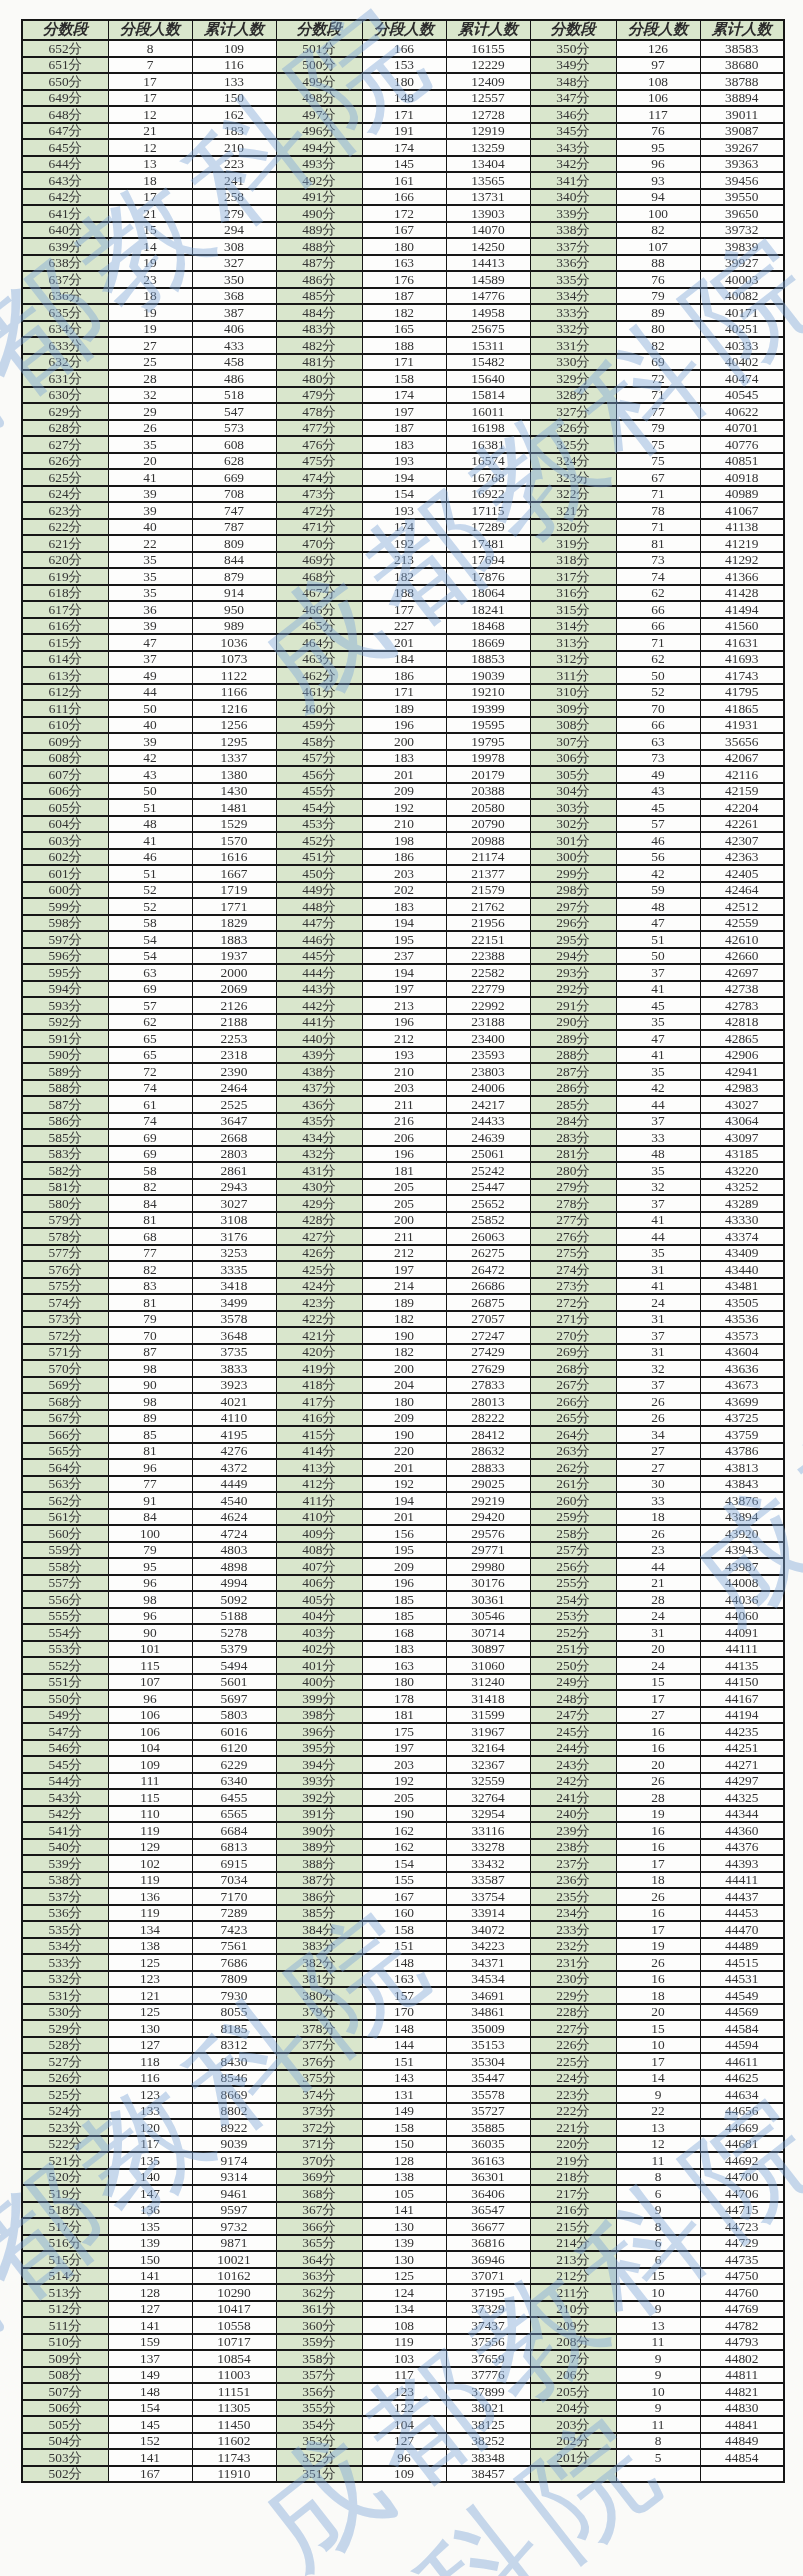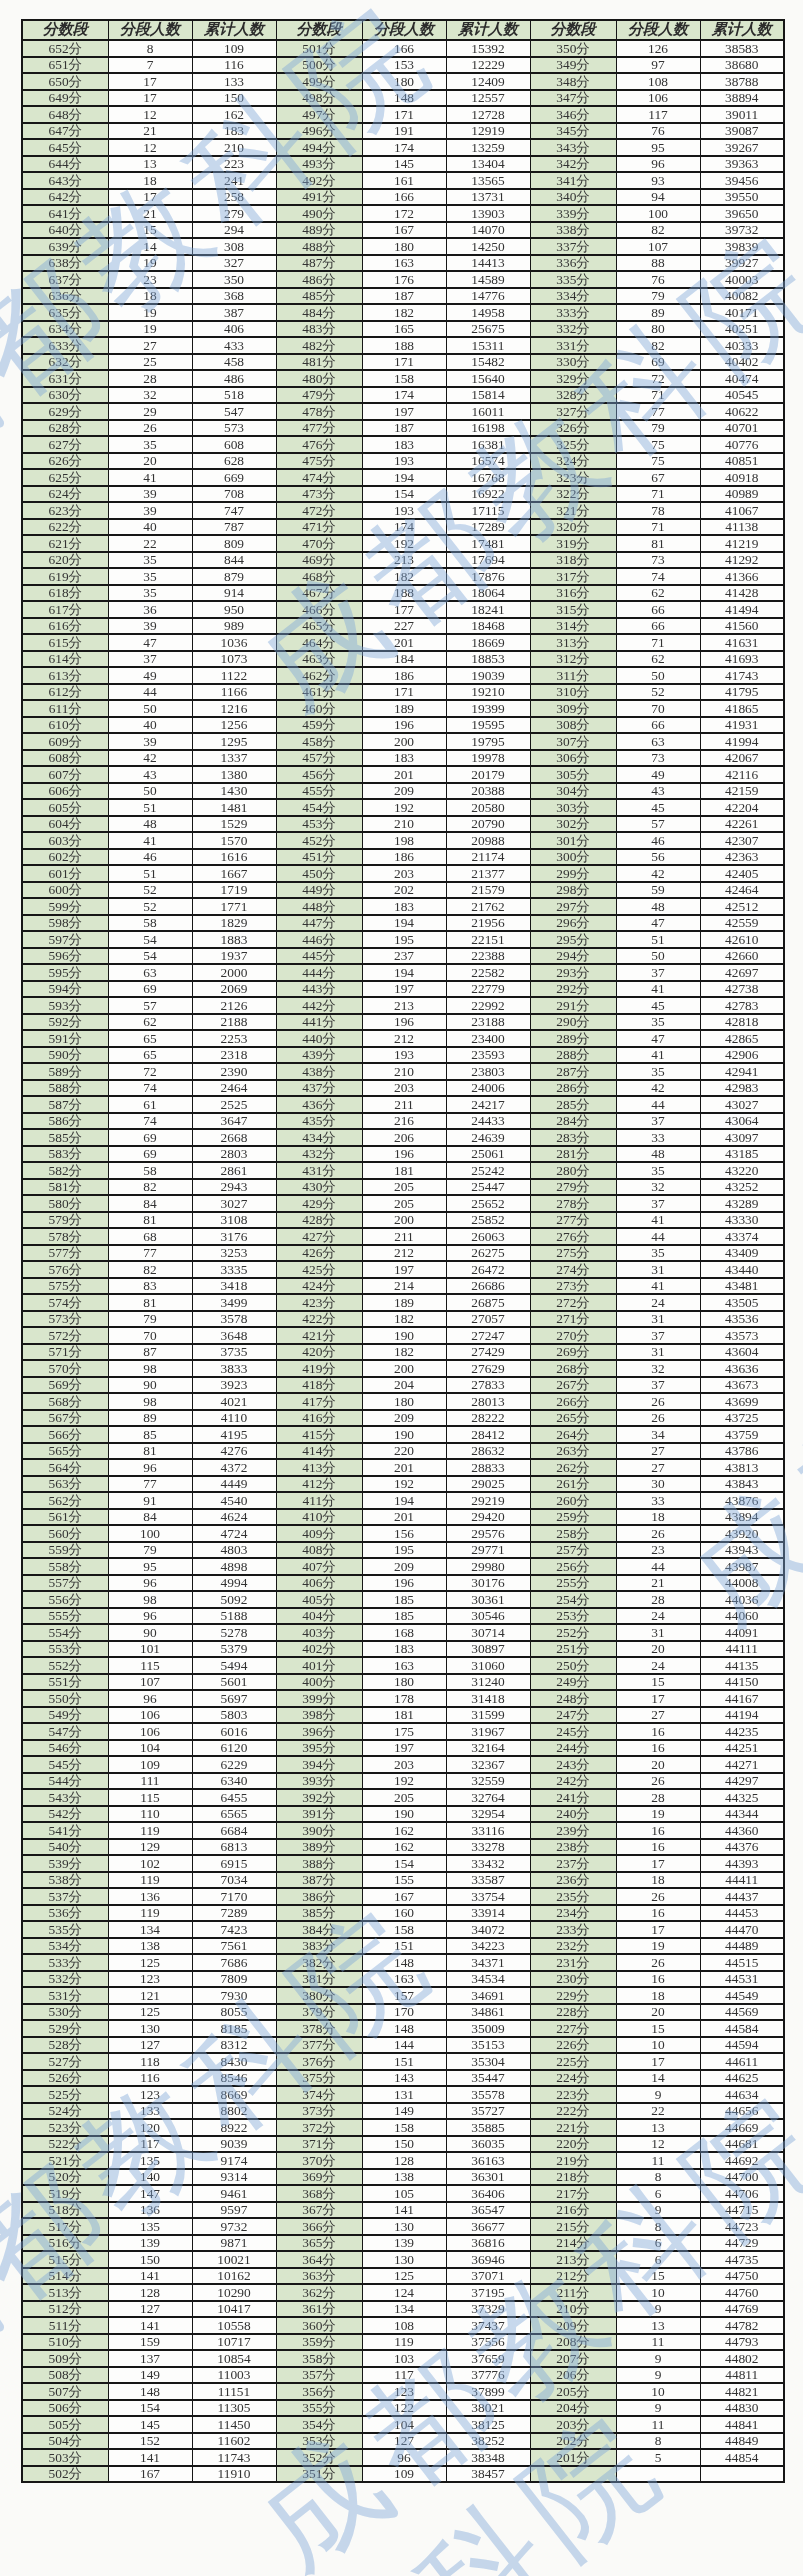--- a/index.html
+++ b/index.html
@@ -75,21 +75,21 @@
         <th>累计人数</th>
       </tr>
     </thead>
     <tbody>
         <tr>
           <td class="score">652分</td>
           <td>8</td>
           <td>109</td>
           <td class="score">501分</td>
           <td>166</td>
-          <td>15392</td>
+          <td>16155</td>
           <td class="score">350分</td>
           <td>126</td>
           <td>38583</td>
         </tr>
         <tr>
           <td class="score">651分</td>
           <td>7</td>
           <td>116</td>
           <td class="score">500分</td>
           <td>153</td>
@@ -540,21 +540,21 @@
         </tr>
         <tr>
           <td class="score">609分</td>
           <td>39</td>
           <td>1295</td>
           <td class="score">458分</td>
           <td>200</td>
           <td>19795</td>
           <td class="score">307分</td>
           <td>63</td>
-          <td>41994</td>
+          <td>35656</td>
         </tr>
         <tr>
           <td class="score">608分</td>
           <td>42</td>
           <td>1337</td>
           <td class="score">457分</td>
           <td>183</td>
           <td>19978</td>
           <td class="score">306分</td>
           <td>73</td>

